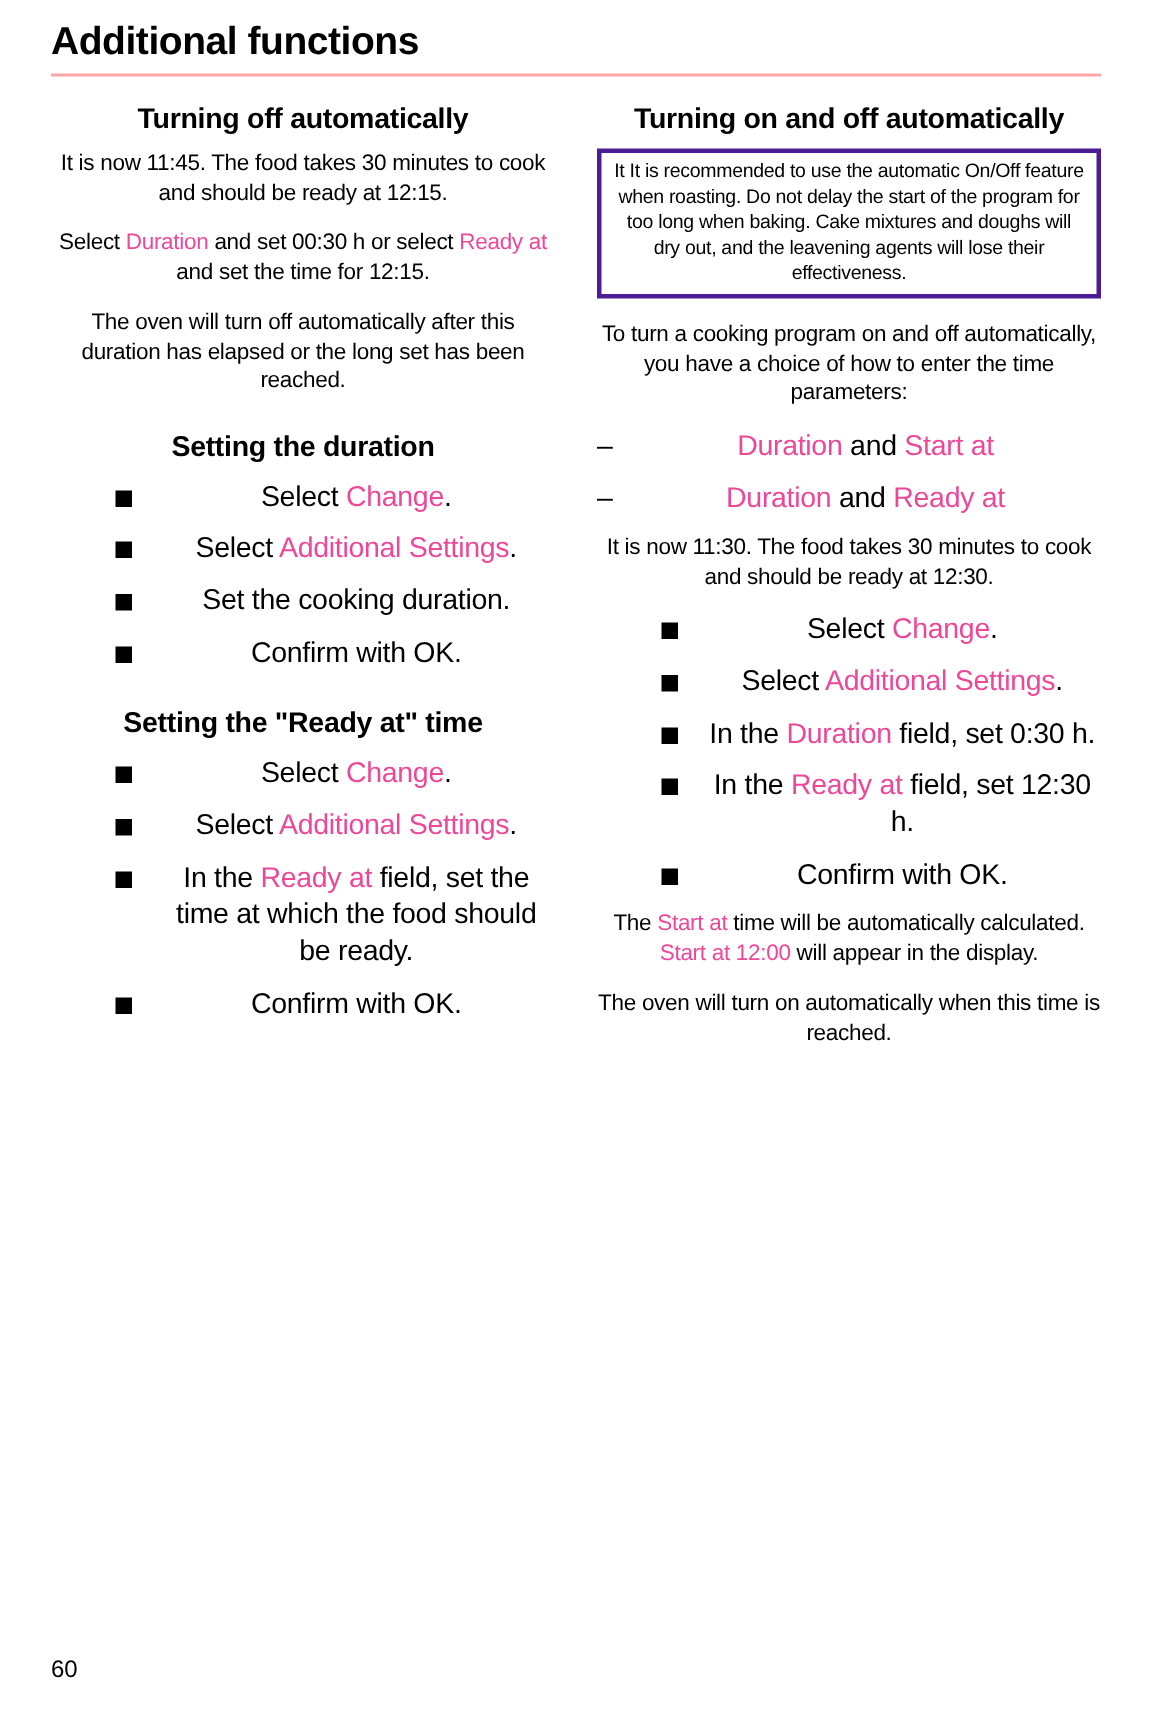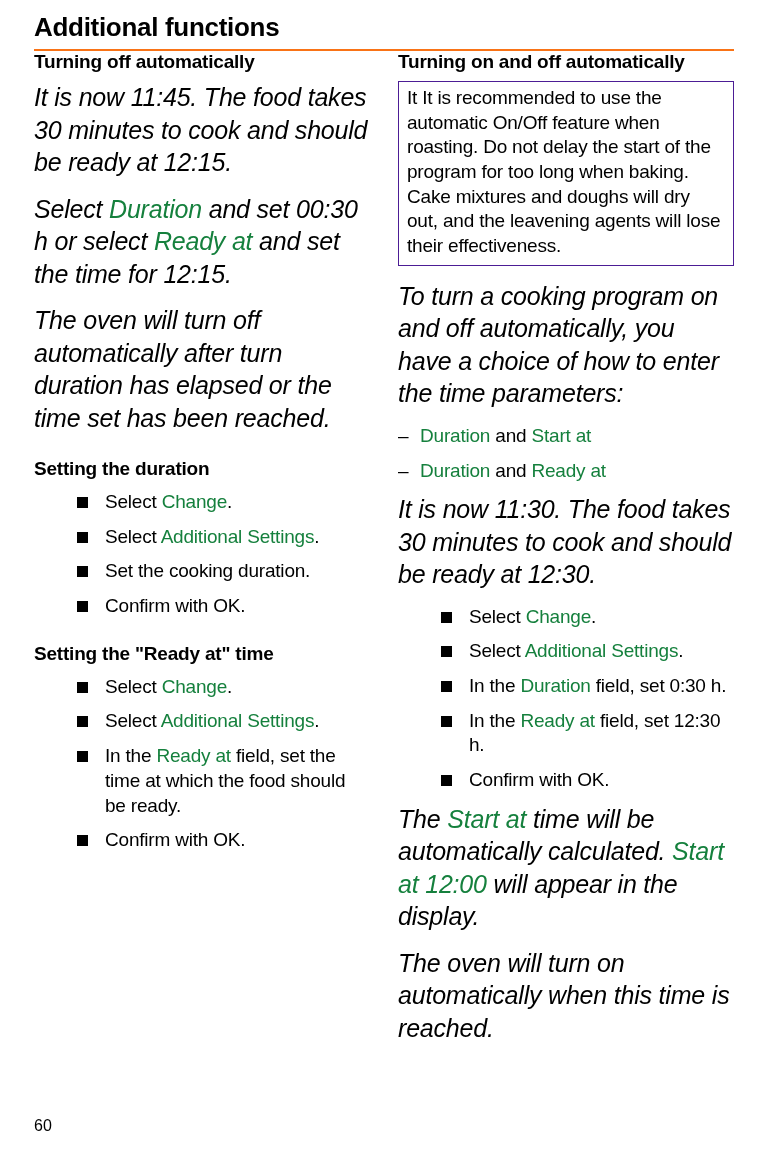--- a/index.html
+++ b/index.html
@@ -13,54 +13,55 @@
       font-family: Helvetica, Arial, sans-serif;
       background: #fff;
       color: #000;
       padding: 12px 34px 24px 34px;
       position: relative;
     }
     .page-title {
       font-size: 26px;
       font-weight: bold;
       padding-bottom: 6px;
-      border-bottom: 2px solid #f97316;
+      border-bottom: 2px solid #fca5a5;
+      margin-bottom: 18px;
       letter-spacing: -0.3px;
     }
     .columns {
       display: flex;
       gap: 28px;
     }
     .col {
       flex: 1;
       min-width: 0;
+      text-align: center;
     }
     .section-heading {
       font-size: 19px;
       font-weight: bold;
       margin-bottom: 8px;
       letter-spacing: -0.2px;
     }
     .subsec-heading {
       font-size: 19px;
       font-weight: bold;
       margin-top: 24px;
       margin-bottom: 10px;
       letter-spacing: -0.2px;
     }
     p.body {
-      font-size: 25px;
+      font-size: 15px;
       line-height: 1.3;
       margin-bottom: 14px;
       letter-spacing: -0.2px;
-      font-style: italic;
     }
     .ui-text {
       font-family: Helvetica, Arial, sans-serif;
-      color: #15803d;
+      color: #ec4899;
       letter-spacing: -0.2px;
     }
     ul.steps, ul.dashlist {
       list-style: none;
       padding: 0;
       margin: 0 0 6px 0;
     }
     ul.steps li {
       position: relative;
       padding-left: 28px;
@@ -87,30 +88,30 @@
       margin-bottom: 10px;
       letter-spacing: -0.2px;
     }
     ul.dashlist li::before {
       content: "–";
       position: absolute;
       left: 0;
       top: 0;
     }
     .note-box {
-      border: 1px solid #4c1d95;
+      border: 3px solid #4c1d95;
       padding: 4px 8px 6px 8px;
-      font-size: 19px;
+      font-size: 13px;
       line-height: 1.3;
       margin-bottom: 14px;
       letter-spacing: -0.2px;
     }
     .page-number {
       position: absolute;
-      bottom: 14px;
+      bottom: 26px;
       left: 34px;
       font-size: 16px;
     }
   </style>
 </head>
 <body>
 
 <h1 class="page-title">Additional functions</h1>
 
 <div class="columns">
@@ -118,21 +119,21 @@
   <div class="col">
 
     <div class="section-heading">Turning off automatically</div>
 
     <p class="body">It is now 11:45. The food takes 30 minutes to cook and should be ready at 12:15.</p>
 
     <p class="body">
       <span>Select </span><span class="ui-text">Duration</span><span> and set 00:30 h or select </span><span class="ui-text">Ready at</span><span> and set the time for 12:15.</span>
     </p>
 
-    <p class="body">The oven will turn off automatically after turn duration has elapsed or the time set has been reached.</p>
+    <p class="body">The oven will turn off automatically after this duration has elapsed or the long set has been reached.</p>
 
     <div class="subsec-heading">Setting the duration</div>
 
     <ul class="steps">
       <li>
         <span>Select </span><span class="ui-text">Change</span><span>.</span>
       </li>
       <li>
         <span>Select </span><span class="ui-text">Additional Settings</span><span>.</span>
       </li>

